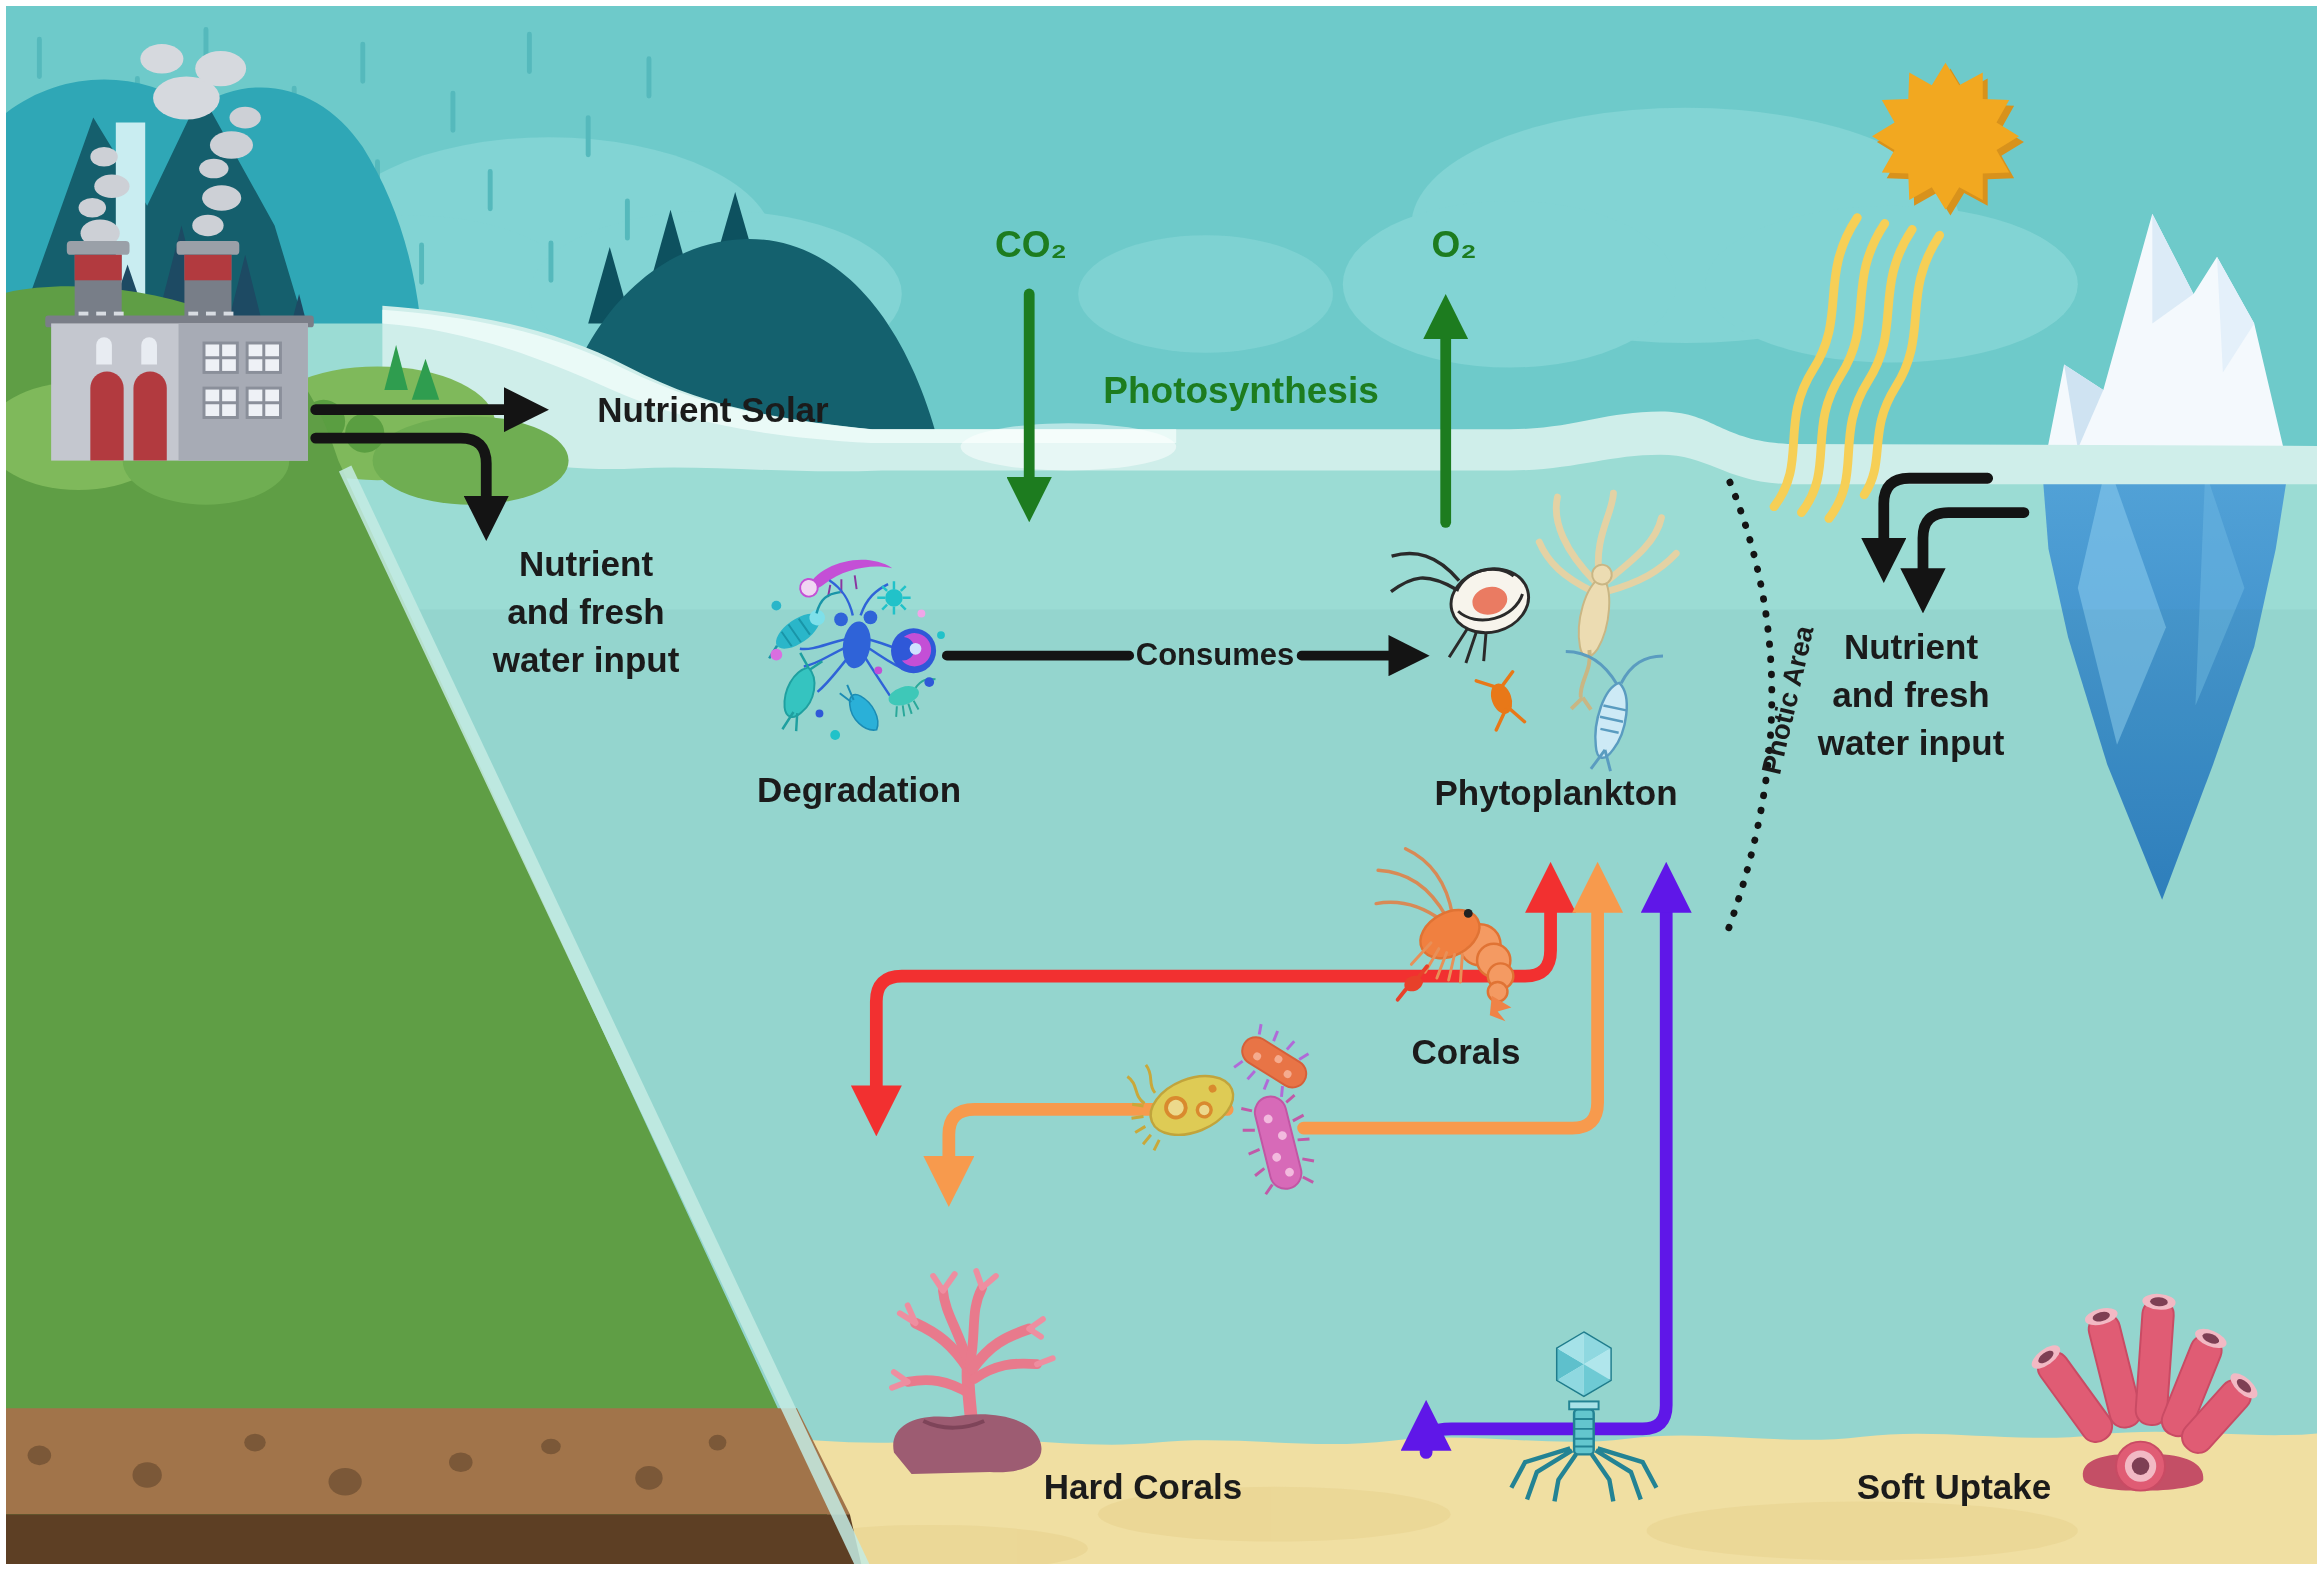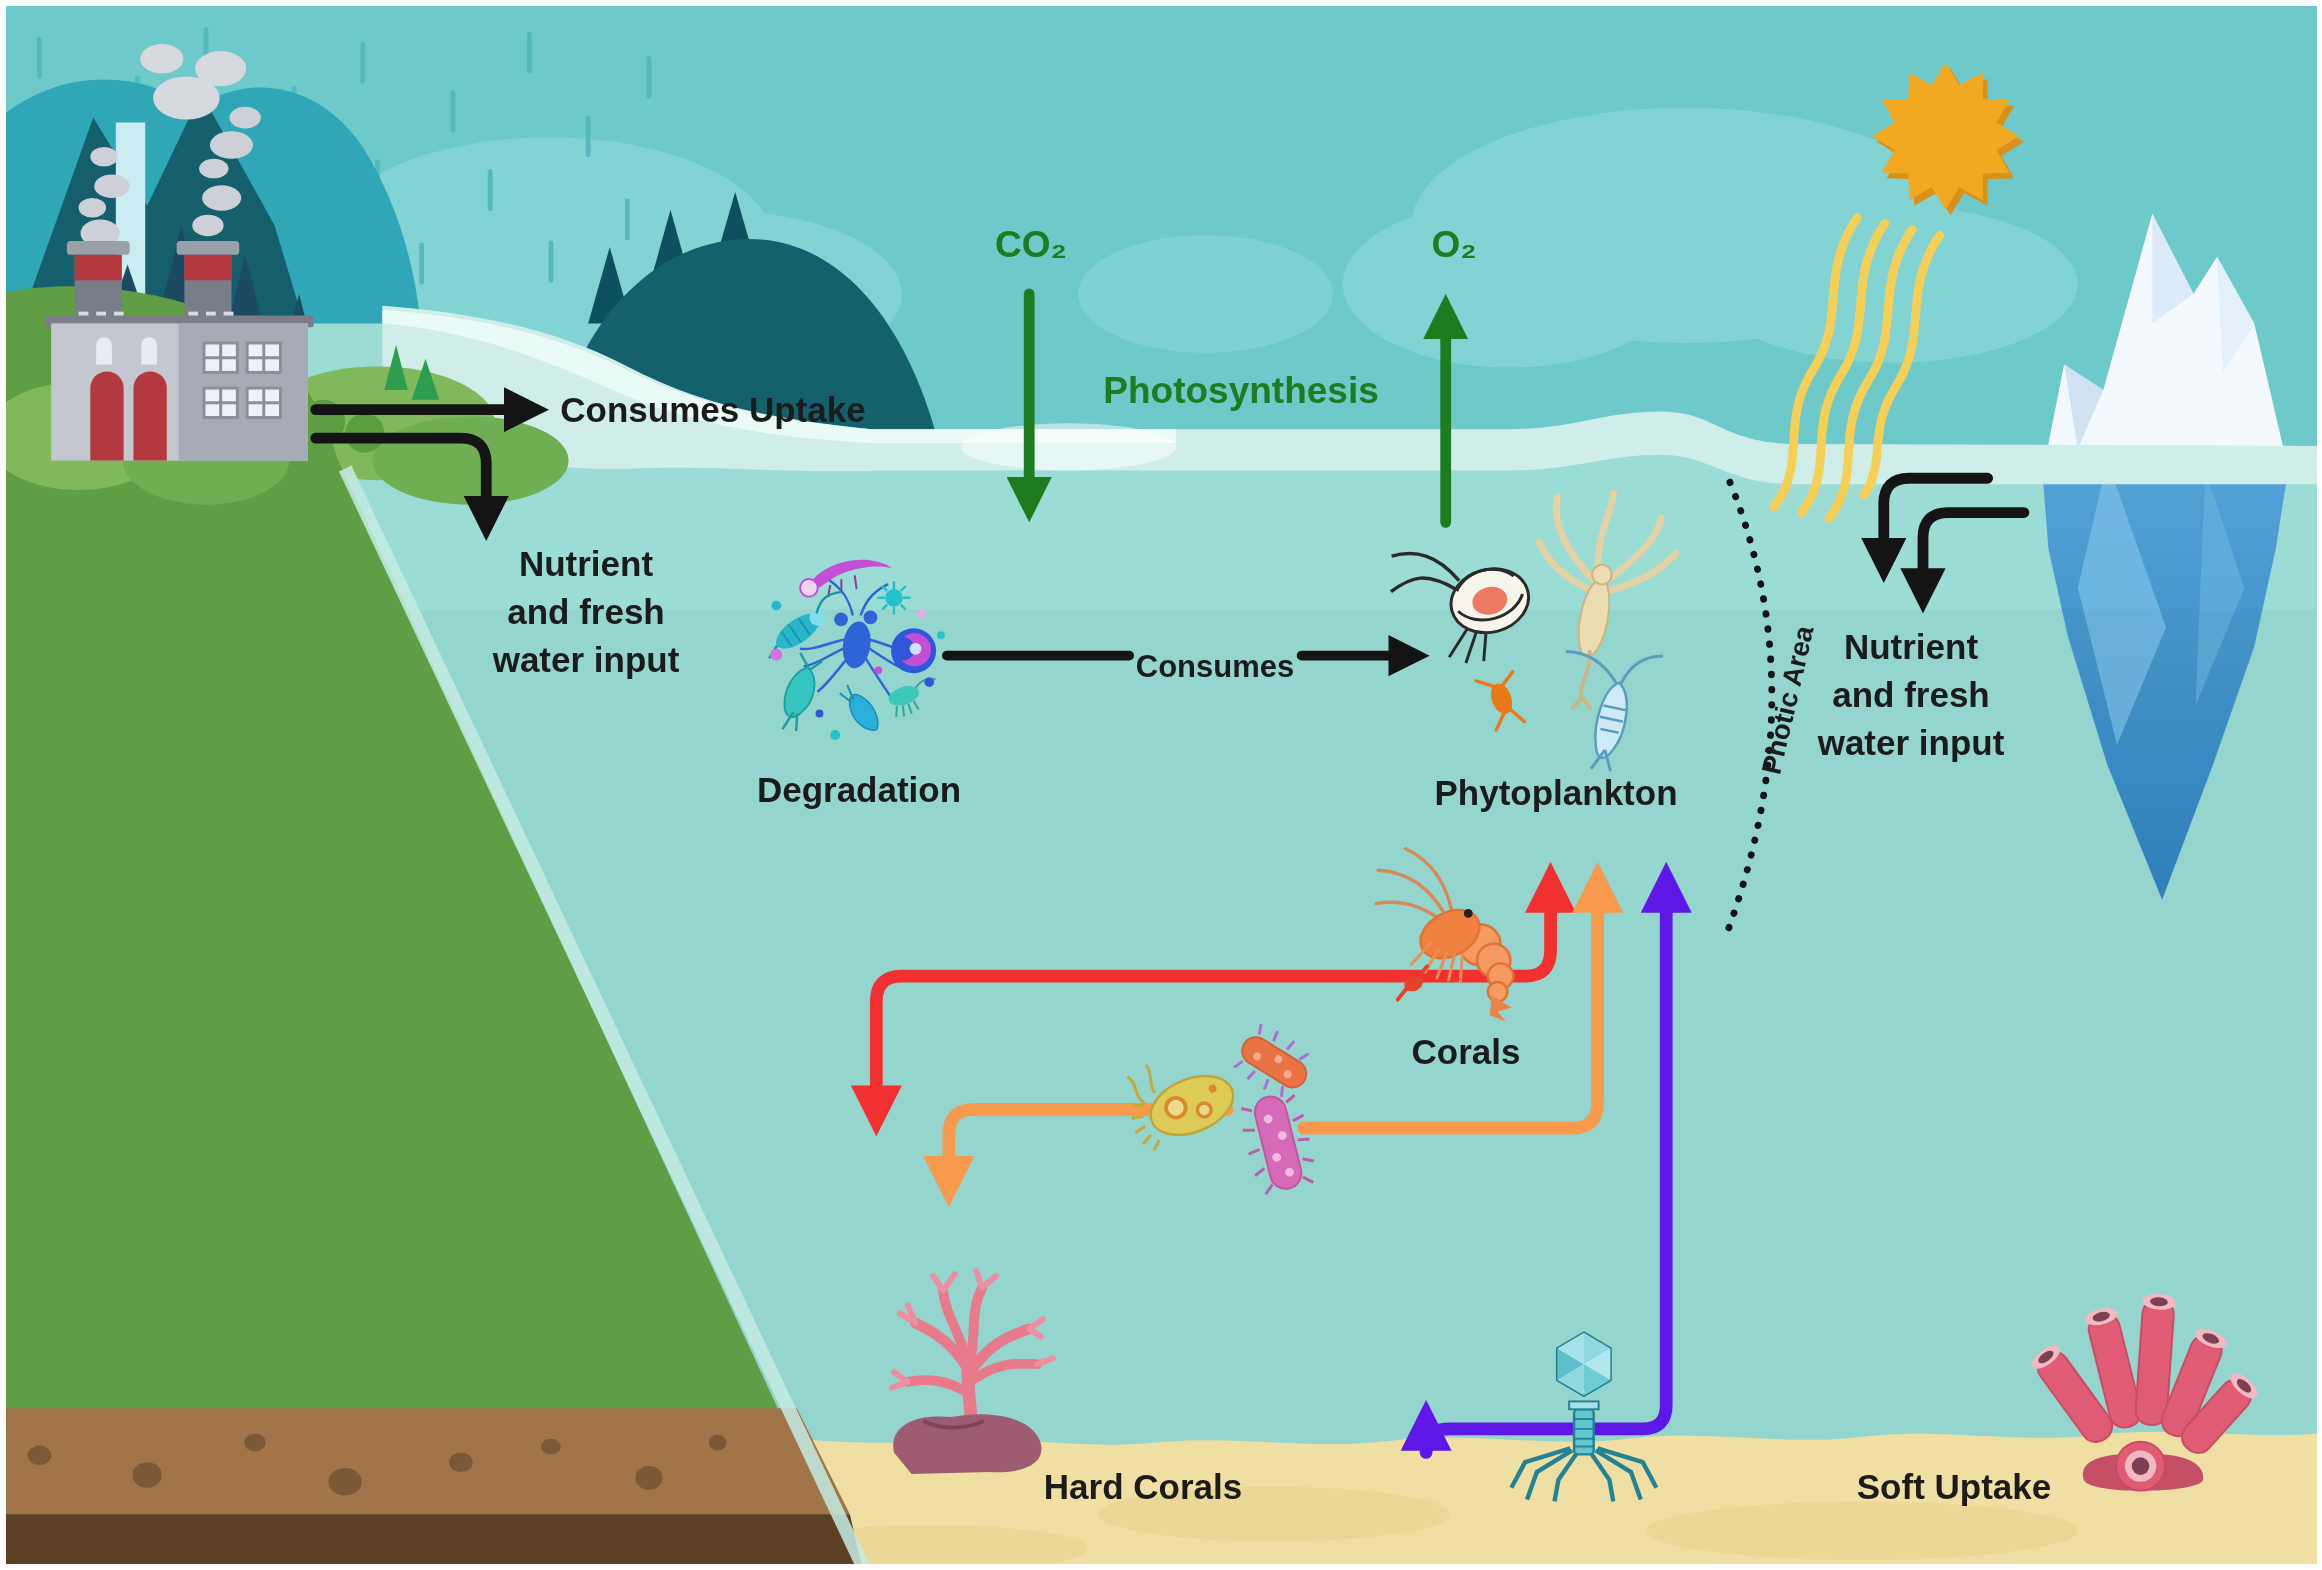--- a/index.html
+++ b/index.html
@@ -4,21 +4,21 @@
 <style>
   html,body{margin:0;padding:0;background:#fff;}
   .stage{position:relative;width:2323px;height:1570px;background:#fff;overflow:hidden;
          font-family:"Liberation Sans",sans-serif;}
   .scene{position:absolute;inset:5.9px;overflow:hidden;}
   .art{position:absolute;left:-5.9px;top:-5.9px;width:2323px;height:1570px;}
   .art svg{position:absolute;left:0;top:0;}
   .lbl{position:absolute;transform:translate(-50%,-50%);font-weight:bold;color:#1b1b1b;
        font-size:35px;line-height:48px;text-align:center;white-space:nowrap;letter-spacing:0;}
   .lbl.big{font-size:37px;}
-  .lbl.sm{font-size:31px;margin-top:12px;}
+  .lbl.sm{font-size:31px;}
   .lbl.green{color:#1d7c1f;}
   .lbl.rot{transform:translate(-50%,-50%) rotate(-77deg);font-size:27.4px;}
 </style>
 </head>
 <body>
 
 <div class="stage">
  <div class="scene">
   <div class="art">
 
@@ -383,21 +383,21 @@
       <circle cx="-2" cy="34" r="16" fill="#f2b9c4"></circle>
             <circle cx="-2" cy="34" r="9" fill="#7e3f54"></circle>
     </g>
 
     <path d="M1765,492 Q1852,706 1762,952" stroke="#141414" stroke-width="7" stroke-linecap="round" stroke-dasharray="0.5 15" fill="none"></path>
   </svg>
 
   <div class="lbl green big" style="left:1031px;top:245px">CO₂</div>
   <div class="lbl green big" style="left:1454px;top:245px">O₂</div>
   <div class="lbl green big" style="left:1241px;top:391px">Photosynthesis</div>
-  <div class="lbl" style="left:713px;top:410px">Consumes Uptake</div>
+  <div class="lbl" style="left:713px;top:410px">Nutrient Solar</div>
   <div class="lbl" style="left:586px;top:612px">
     <div>Nutrient</div>
     <div>and fresh</div>
     <div>water input</div>
   </div>
   <div class="lbl" style="left:1911px;top:695px">
     <div>Nutrient</div>
     <div>and fresh</div>
     <div>water input</div>
   </div>

